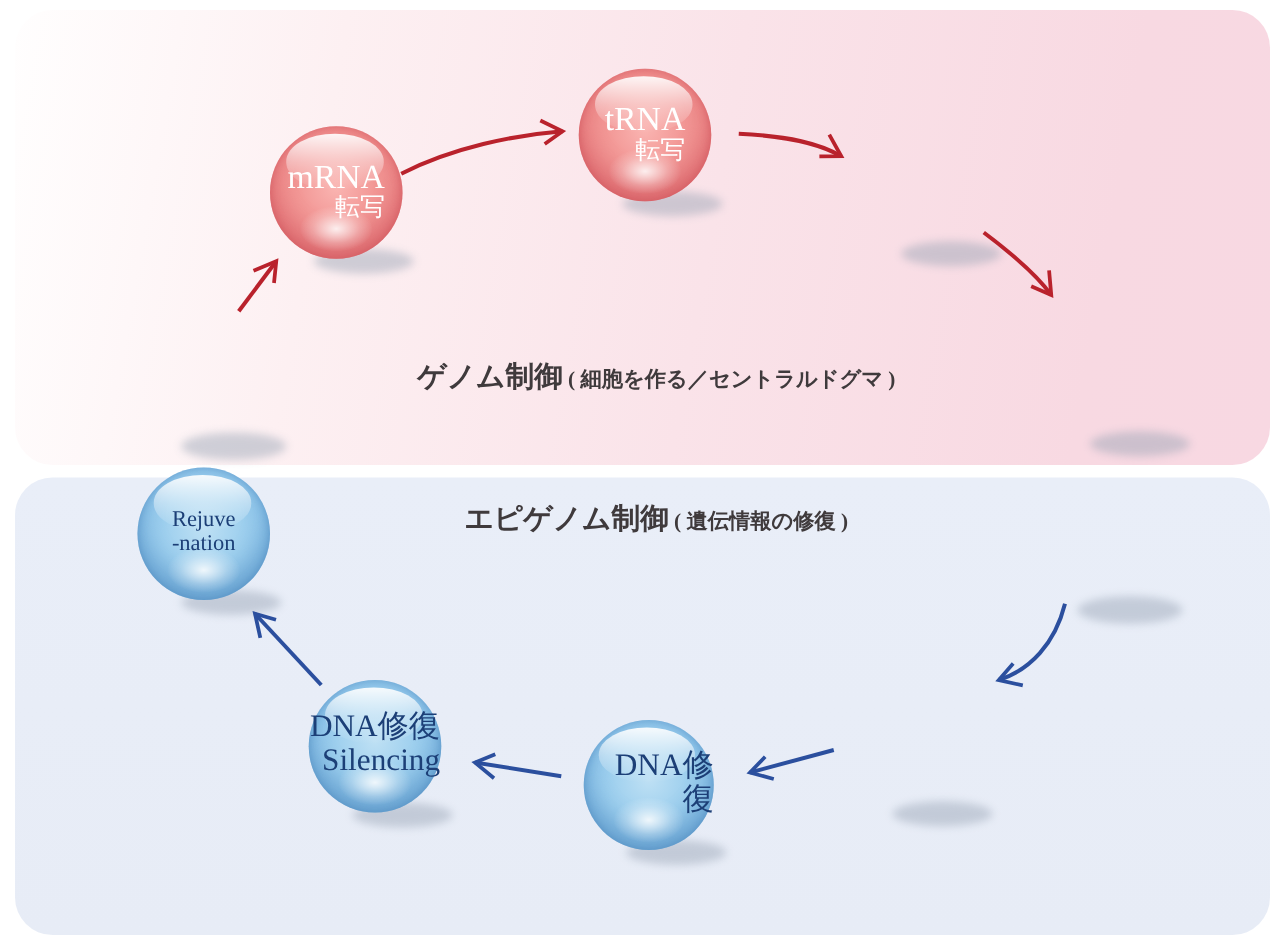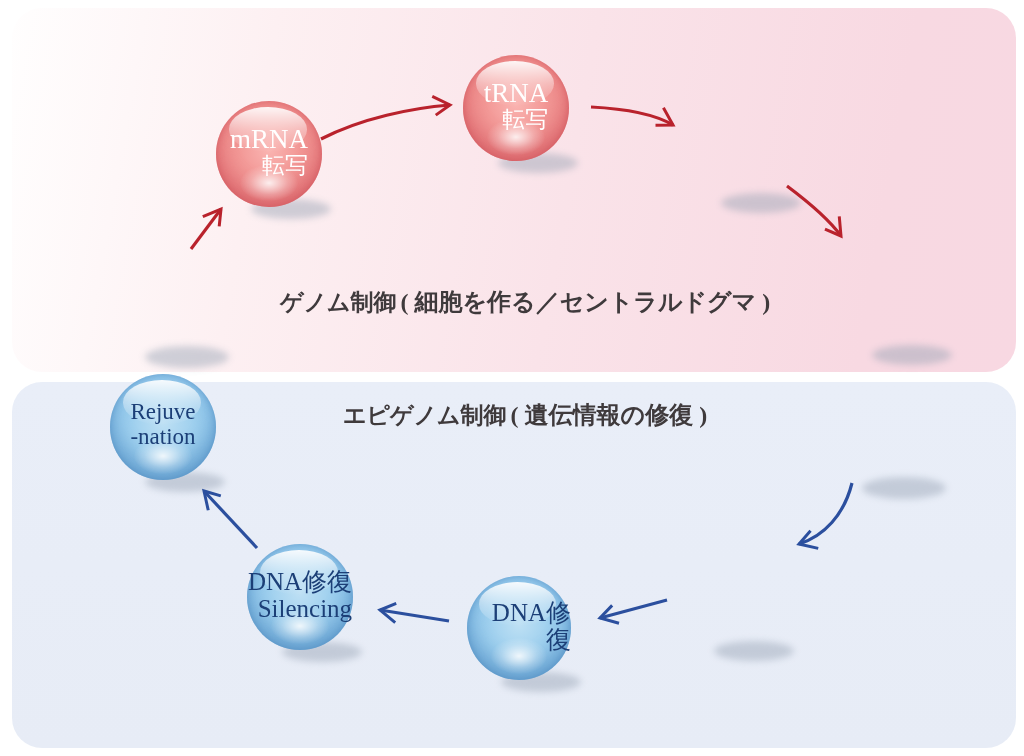--- a/index.html
+++ b/index.html
@@ -56,36 +56,36 @@
     box-shadow:inset 0 -16px 24px rgba(8,50,110,.6), inset 0 0 9px rgba(8,50,110,.6);
   }
   .label{position:relative;z-index:3;line-height:1.08;margin-top:-4px;}
   .label span{display:block;}
   .label span:empty{display:none;}
   .pink .label,.rose .label,.dblue .label{color:#ffffff;}
   .lblue .label{color:#1c3f77;}
   
   .s-dna .l1{font-size:30px;}
   .s-mrna .l1,.s-trna .l1{font-size:27px;}
-  .s-mrna .l2,.s-trna .l2{font-size:23px;}
+  .s-mrna .l2,.s-trna .l2{font-size:20px;}
   .s-folding .l1{font-size:28px;}
   .s-protein .l1{font-size:21px;letter-spacing:-1px;}
-  .s-rejuvenation .l1,.s-rejuvenation .l2{font-size:23px;}
+  .s-rejuvenation .l1,.s-rejuvenation .l2{font-size:18px;}
   .s-sirtuins .l1{font-size:30px;}
   .s-histone .l1{font-size:25px;}
   .s-histone .l2{font-size:17px;}
   .s-dna_repair .l1{font-size:25px;}
   .s-dna_repair_silencing .l1,.s-dna_repair_silencing .l2{font-size:25px;}
   
   .title{
     position:absolute;z-index:2;white-space:nowrap;color:#3f3a3c;
     transform:translateX(-50%);font-weight:bold;
   }
   .title .t-main{font-size:23px;}
-  .title .t-sub{font-size:24px;margin-left:4px;}
+  .title .t-sub{font-size:17px;margin-left:4px;}
   .title-top{left:525px;top:286px;}
   .title-bottom{left:525px;top:399px;}
 </style>
 </head>
 <body>
 
 <div id="stage">
 
   <div class="panel panel-top"></div>
   <div class="panel panel-bottom"></div>

